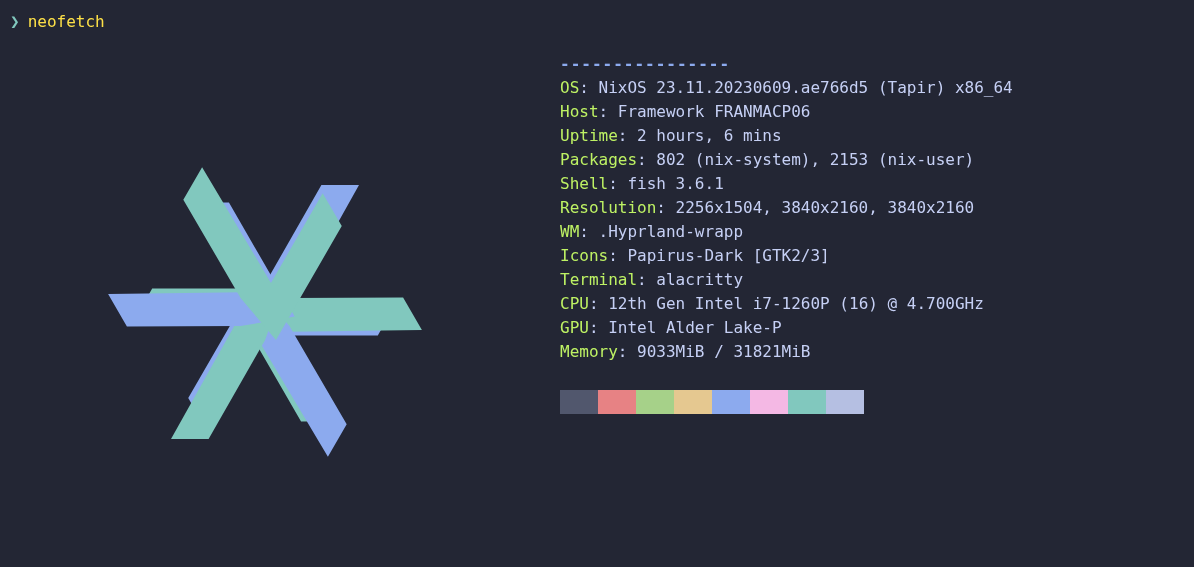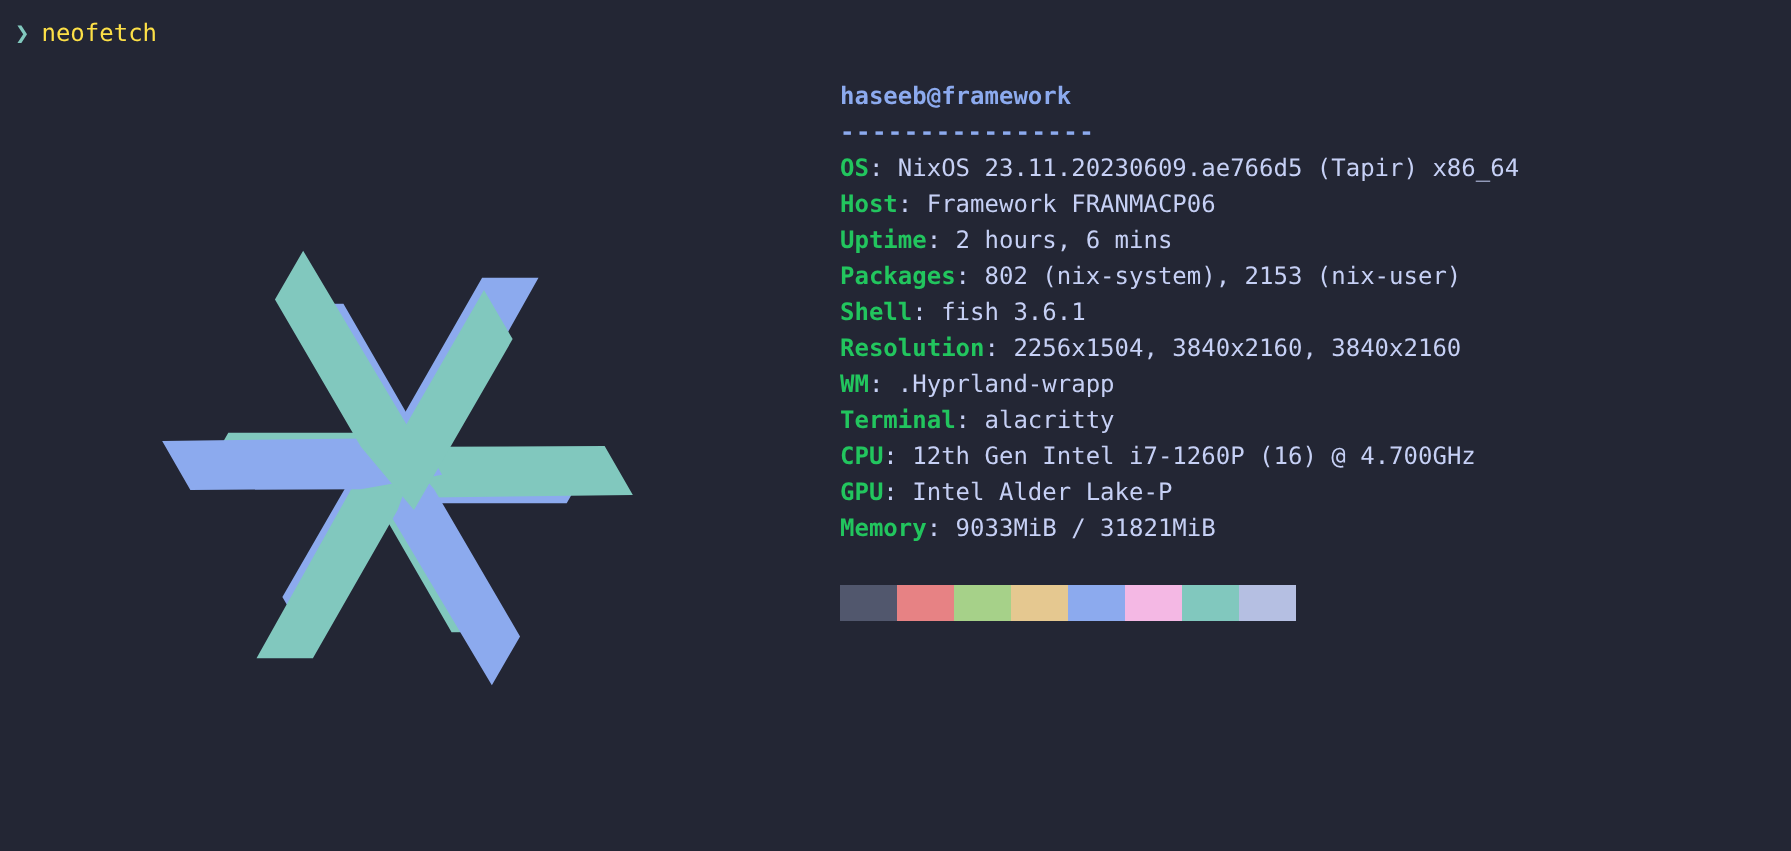--- a/index.html
+++ b/index.html
@@ -36,21 +36,21 @@
     .header-line {
       color: #8caaee;
       font-weight: bold;
     }
     .separator {
       color: #8caaee;
       font-weight: bold;
       letter-spacing: 1px;
     }
     .info-line { white-space: nowrap; }
-    .info-key { color: #22c55e; font-weight: bold; }
+    .info-key { color: #bef264; font-weight: normal; }
     .info-value { color: #c6d0f5; }
     .color-blocks {
       display: flex;
       margin-top: 26px;
     }
     .color-block {
       width: 38px;
       height: 24px;
     }
   </style>
@@ -84,33 +84,31 @@
           <path d="M 0,-6 L 12,-27 L 20,-27 L 6,-2 L 28,-2 L 24,5 L -4,5 Z" fill="#8caaee"></path>
         </g>
         <g transform="rotate(300)">
           <path d="M 0,-6 L 12,-27 L 20,-27 L 6,-2 L 28,-2 L 24,5 L -4,5 Z" fill="#81c8be"></path>
         </g>
       </g>
     </svg>
   </div>
 
   <div class="info-column">
-    <div class="header-line">
-      <span>haseeb</span><span>@</span><span>framework</span>
-    </div>
     <div class="separator">----------------</div>
 
     <div id="info-lines">
         <div class="info-line"><span class="info-key">OS</span><span class="info-value">: </span><span class="info-value">NixOS 23.11.20230609.ae766d5 (Tapir) x86_64</span></div>
         <div class="info-line"><span class="info-key">Host</span><span class="info-value">: </span><span class="info-value">Framework FRANMACP06</span></div>
         <div class="info-line"><span class="info-key">Uptime</span><span class="info-value">: </span><span class="info-value">2 hours, 6 mins</span></div>
         <div class="info-line"><span class="info-key">Packages</span><span class="info-value">: </span><span class="info-value">802 (nix-system), 2153 (nix-user)</span></div>
         <div class="info-line"><span class="info-key">Shell</span><span class="info-value">: </span><span class="info-value">fish 3.6.1</span></div>
         <div class="info-line"><span class="info-key">Resolution</span><span class="info-value">: </span><span class="info-value">2256x1504, 3840x2160, 3840x2160</span></div>
         <div class="info-line"><span class="info-key">WM</span><span class="info-value">: </span><span class="info-value">.Hyprland-wrapp</span></div>
+        <div class="info-line"><span class="info-key">Icons</span><span class="info-value">: </span><span class="info-value">Papirus-Dark [GTK2/3]</span></div>
         <div class="info-line"><span class="info-key">Terminal</span><span class="info-value">: </span><span class="info-value">alacritty</span></div>
         <div class="info-line"><span class="info-key">CPU</span><span class="info-value">: </span><span class="info-value">12th Gen Intel i7-1260P (16) @ 4.700GHz</span></div>
         <div class="info-line"><span class="info-key">GPU</span><span class="info-value">: </span><span class="info-value">Intel Alder Lake-P</span></div>
         <div class="info-line"><span class="info-key">Memory</span><span class="info-value">: </span><span class="info-value">9033MiB / 31821MiB</span></div>
       </div>
 
     <div class="color-blocks">
         <div class="color-block" style="background: rgb(81, 87, 109);"></div>
         <div class="color-block" style="background: rgb(231, 130, 132);"></div>
         <div class="color-block" style="background: rgb(166, 209, 137);"></div>

